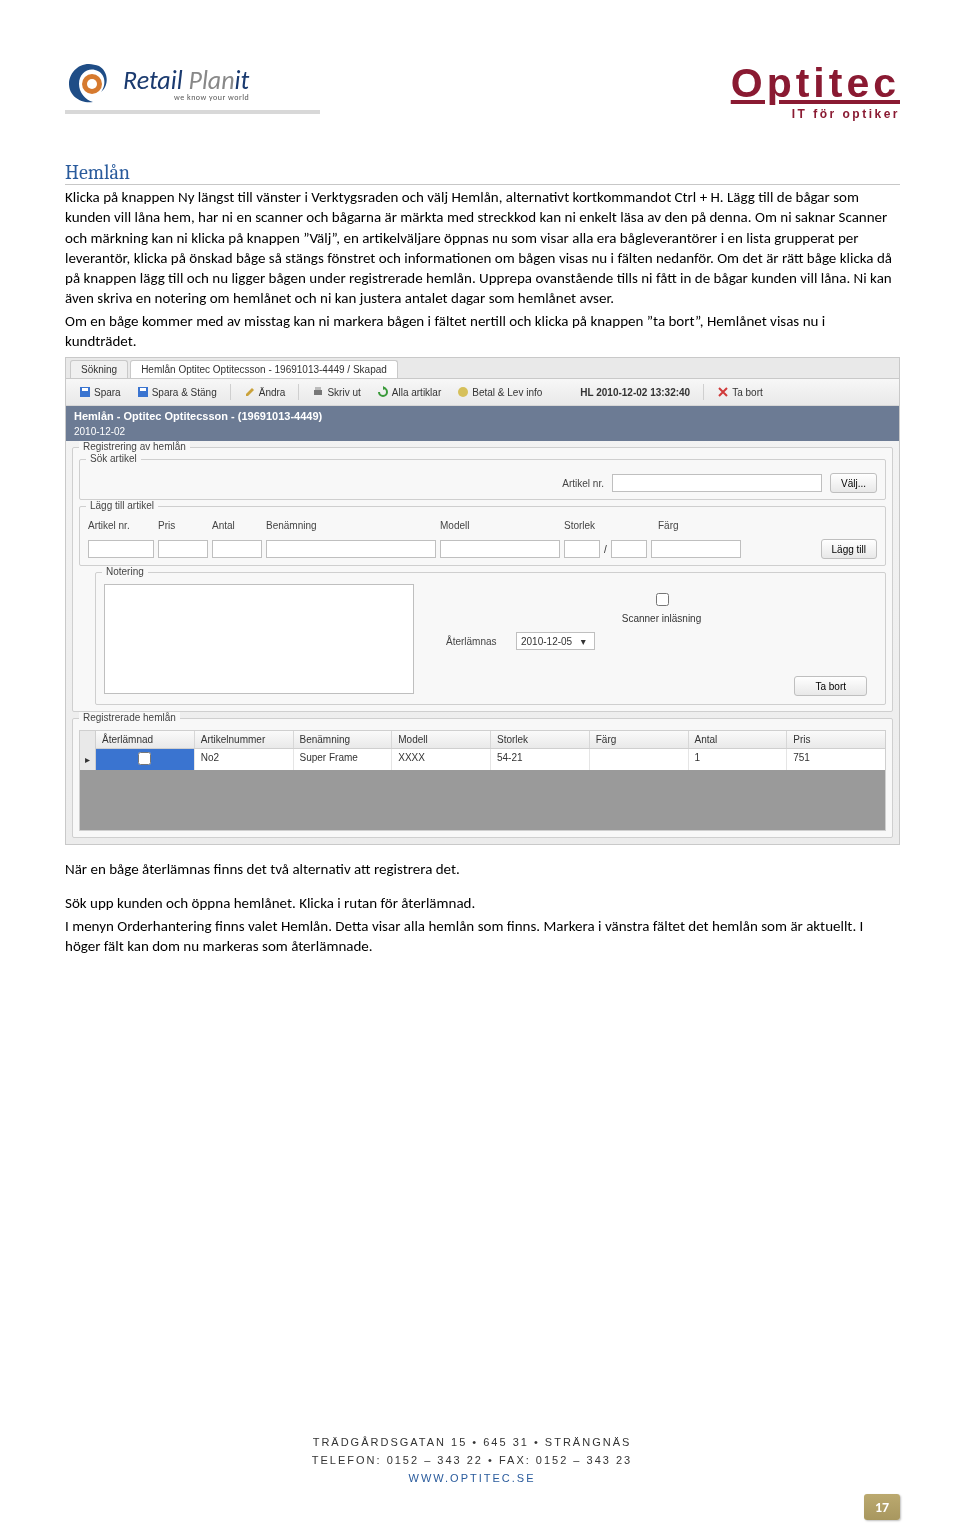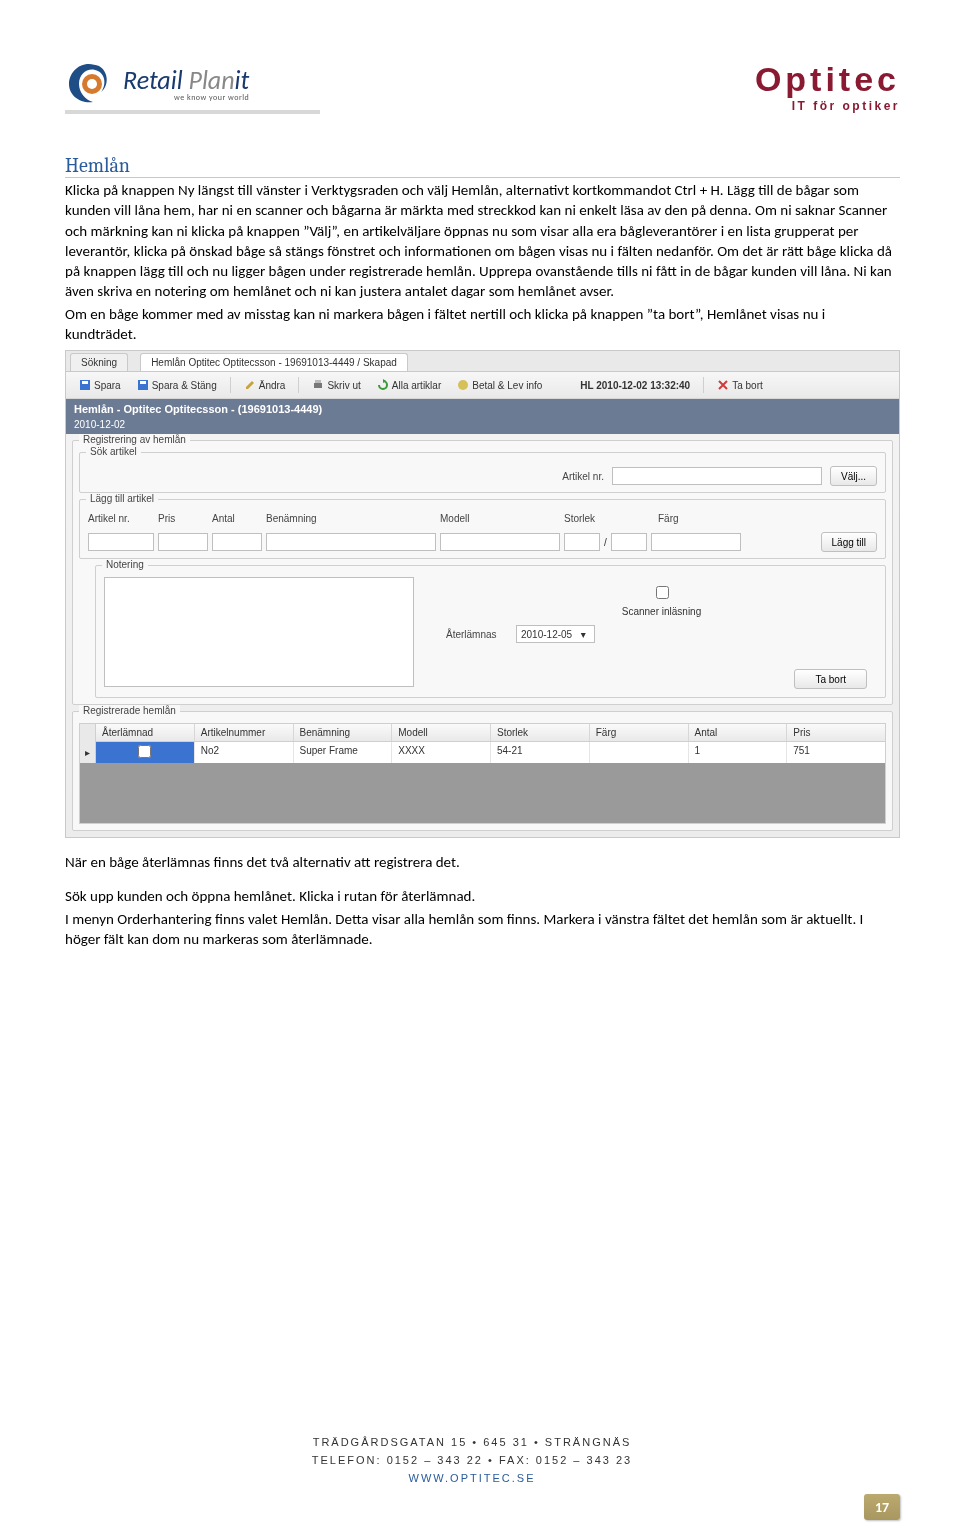--- a/index.html
+++ b/index.html
@@ -21,21 +21,21 @@
   .logo-swirl {
     width: 48px; height: 48px; position: relative;
   }
   .logo-swirl svg { width: 48px; height: 48px; }
   .logo-text { display: flex; flex-direction: column; line-height: 1; }
   .logo-text .brand { font-size: 26px; font-style: italic; font-weight: 500; color:#1a3a6f; }
   .logo-text .brand .grey { color:#888; }
   .logo-text .tag { font-size: 8px; color:#555; letter-spacing: .5px; text-align:right; }
   .header-rule { height: 4px; background:#d8d8d8; width: 255px; margin-top: 2px; }
   .brand-right { text-align: right; color:#8a1a32; }
-  .brand-right .name { font-family: Verdana, Arial, sans-serif; font-weight: bold; font-size: 34px; letter-spacing: 4px; }
+  .brand-right .name { font-family: Verdana, Arial, sans-serif; font-weight: bold; font-size: 41px; letter-spacing: 4px; text-decoration: underline; }
   .brand-right .sub { font-family: Verdana, Arial, sans-serif; font-size: 12px; letter-spacing: 2.5px; font-weight: bold; }
   
   h2.section-title {
     font-family: Cambria, "Times New Roman", serif;
     color:#2a5b9c;
     font-weight: normal;
     font-size: 20px;
     margin: 40px 0 0 0;
     border-bottom: 1px solid #c7c7c7;
   }
@@ -44,21 +44,21 @@
   
   .app {
     margin-top: 6px;
     border: 1px solid #c9c9c9;
     background: linear-gradient(#f4f4f4,#ececec);
     font-family: Tahoma, Arial, sans-serif;
     font-size: 10px;
     color:#333;
   }
   .app .tabs { display:flex; gap:0; background:#e9e9e9; border-bottom:1px solid #c9c9c9; padding:2px 4px 0 4px;}
-  .app .tab { padding:3px 10px; border:1px solid #c9c9c9; border-bottom:none; background:#f7f7f7; border-radius:3px 3px 0 0; margin-right:12px; position:relative;}
+  .app .tab { padding:3px 10px; border:1px solid #c9c9c9; border-bottom:none; background:#f7f7f7; border-radius:3px 3px 0 0; margin-right:2px; position:relative;}
   .app .tab.inactive { background:#f0f0f0; }
   .app .tab.active { background:#fff; }
   .toolbar { display:flex; align-items:center; gap:2px; padding:4px 6px; background:linear-gradient(#f7f7f7,#e9e9e9); border-bottom:1px solid #d7d7d7; flex-wrap:wrap;}
   .tbtn { display:inline-flex; align-items:center; gap:3px; padding:2px 6px; border:1px solid transparent; border-radius:3px; cursor:default;}
   .ic { width:12px; height:12px; display:inline-block; }
   .sep { width:1px; height:16px; background:#cfcfcf; margin:0 4px; }
   .titlebar { background:#6c7b94; color:#fff; padding:4px 8px; font-weight:bold; font-size:11px; }
   .datebar { background:#6c7b94; color:#fff; padding:0 8px 4px 8px; font-size:10px; }
   .group { border:1px solid #cfcfcf; margin:6px; border-radius:2px; background:#f8f8f8;}
   .group > .glabel { position:relative; top:-7px; left:6px; background:#f8f8f8; padding:0 4px; display:inline-block; color:#444;}

